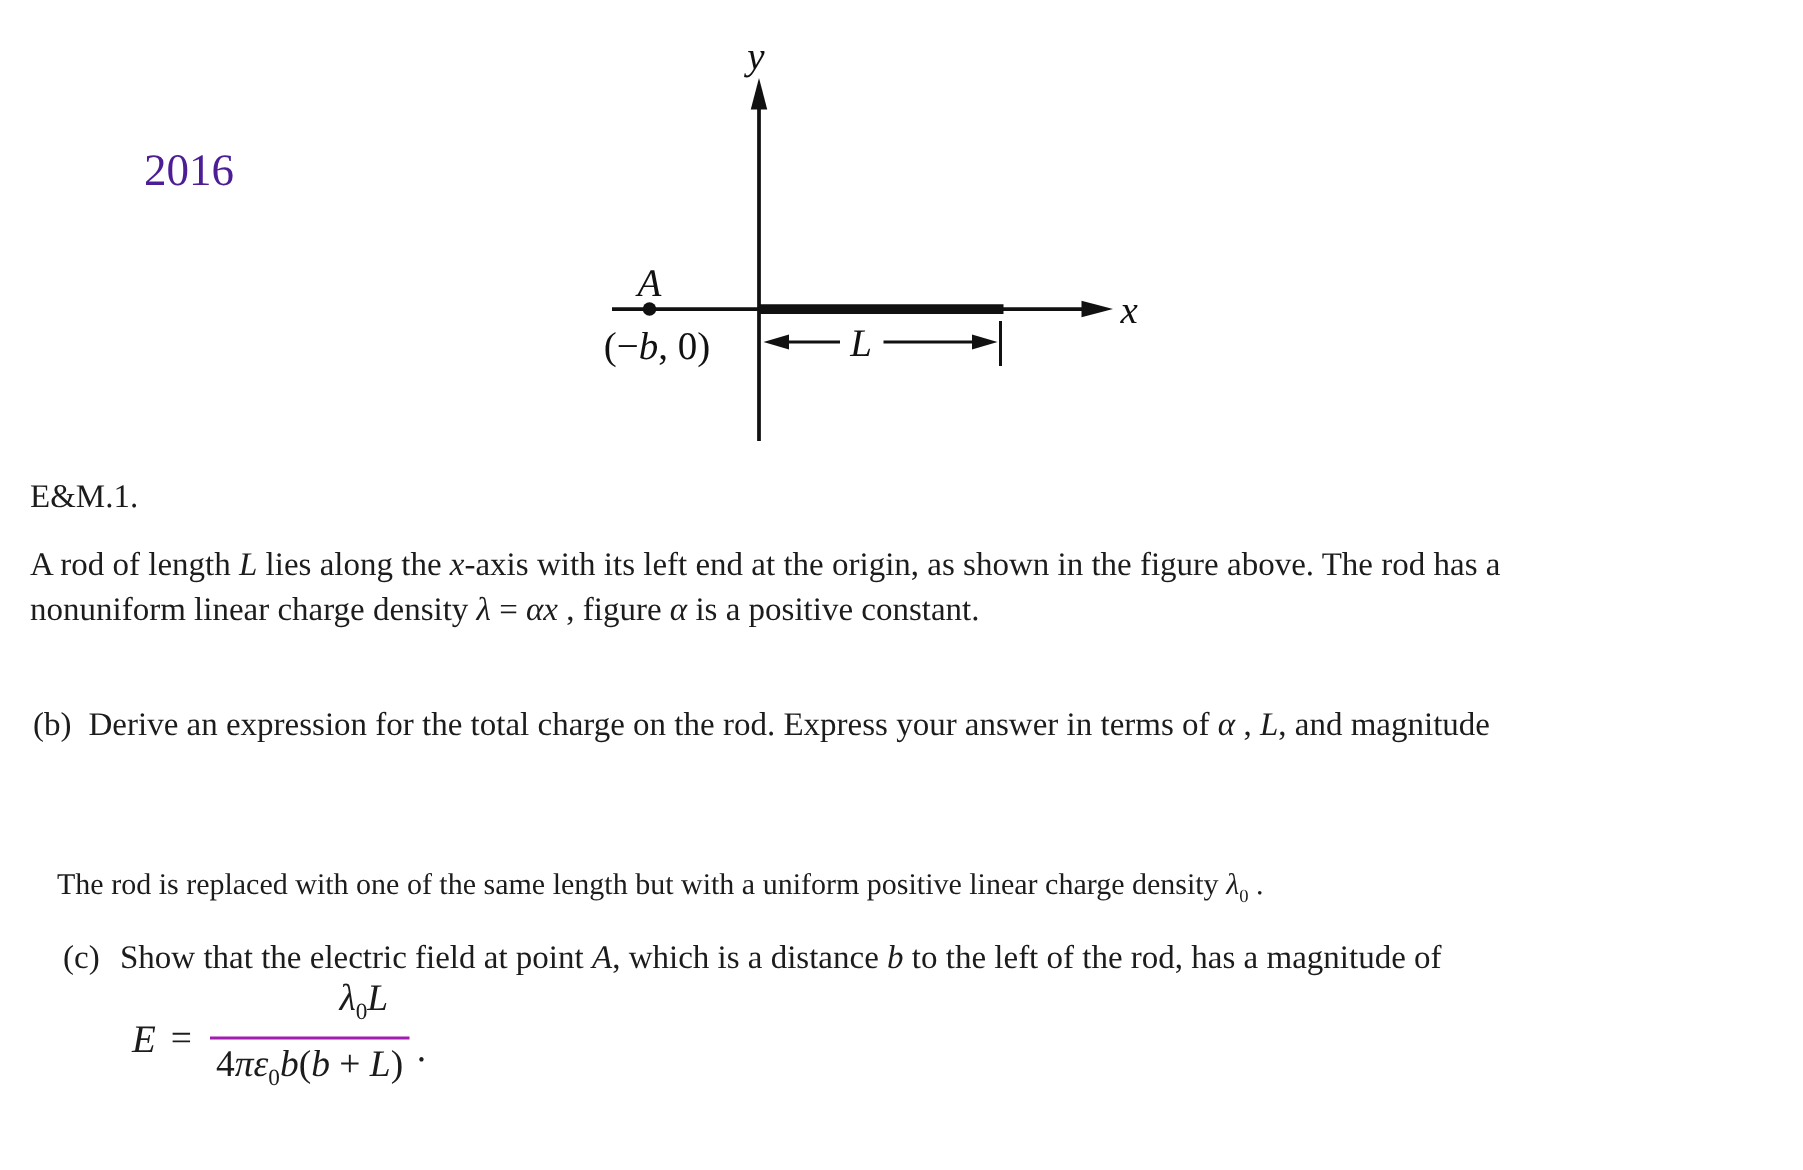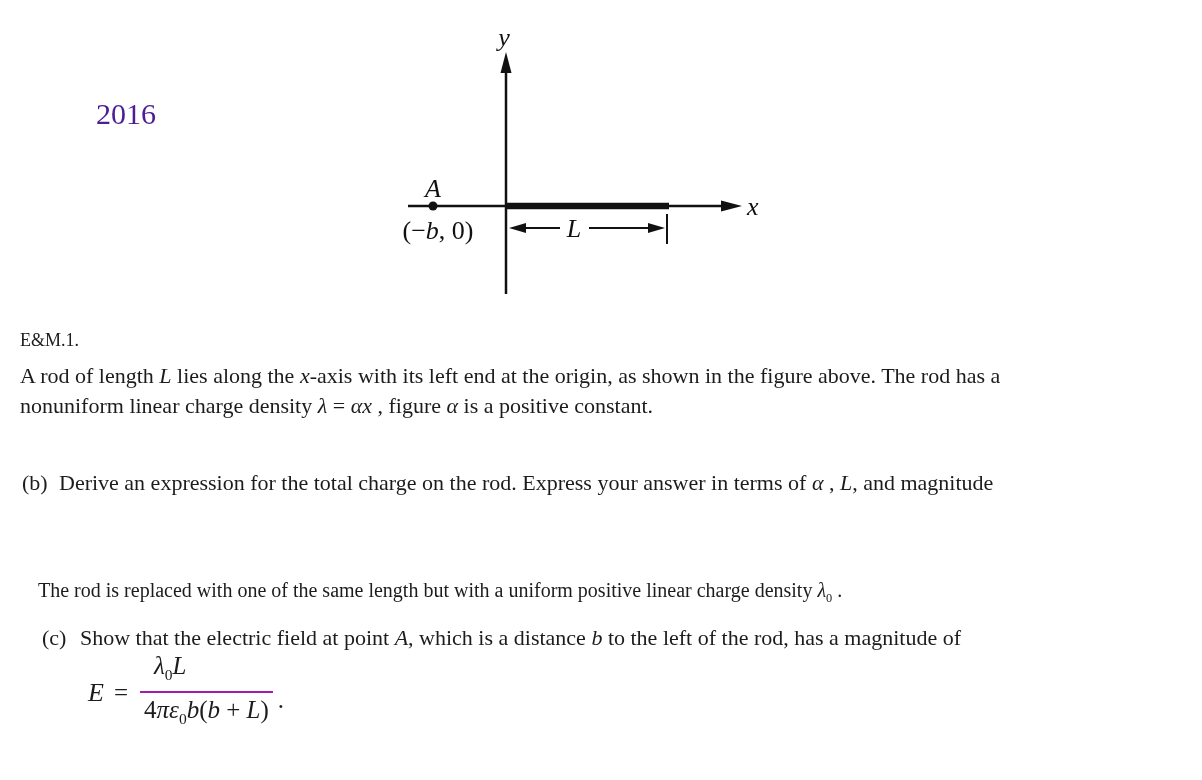--- a/index.html
+++ b/index.html
@@ -8,39 +8,39 @@
     font-family:"Liberation Serif", serif; color:#1c1c1c; overflow:hidden;
   }
   .year {
     position:absolute; left:96px; top:97px;
     font-family:Liberation Serif, serif; font-size:30px; color:#4c1d95;
   }
   .fig { position:absolute; left:388px; top:18px; }
   .fig-label { font-family:"Liberation Serif", serif; font-style:italic; font-size:26px; fill:#111; }
   .fig-coords { font-family:"Liberation Serif", serif; font-size:26px; fill:#111; }
   .fig-coords .it { font-style:italic; }
-  .heading { position:absolute; left:20px; top:330px; font-size:18px; }
+  .heading { position:absolute; left:20px; top:318px; font-size:22px; }
   .para { position:absolute; font-size:22px; line-height:30px; }
   .pline { white-space:nowrap; }
   #intro { left:20px; top:361px; }
   .part { position:absolute; display:flex; font-size:22px; line-height:31px; }
   #partb { left:22px; top:467px; }
   #partb .plabel { width:37px; flex:none; }
   #replacement { left:38px; top:575px; font-size:20px; white-space:nowrap; }
   #partc { left:42px; top:622px; }
   #partc .plabel { width:38px; flex:none; }
   .it { font-style:italic; }
   sub { font-size:0.62em; font-style:normal; }
   .equation {
     position:absolute; left:88px; top:653px;
     display:flex; align-items:center; font-size:25px;
   }
   .eq-lhs { font-style:italic; font-size:26px; margin-right:10px; }
   .eq-eq { margin-right:12px; }
-  .frac { display:inline-flex; flex-direction:column; align-items:flex-start; text-align:center; }
+  .frac { display:inline-flex; flex-direction:column; align-items:flex-end; text-align:center; }
   .frac .num { padding:0 14px 3px; line-height:26px; }
   .frac .den { border-top:2px solid #a21caf; padding:3px 4px 0; line-height:28px; white-space:nowrap; }
   .eq-period { align-self:center; margin-top:14px; margin-left:5px; }
 </style>
 </head>
 <body>
 
 <div class="page">
 
   <div class="year">2016</div>

